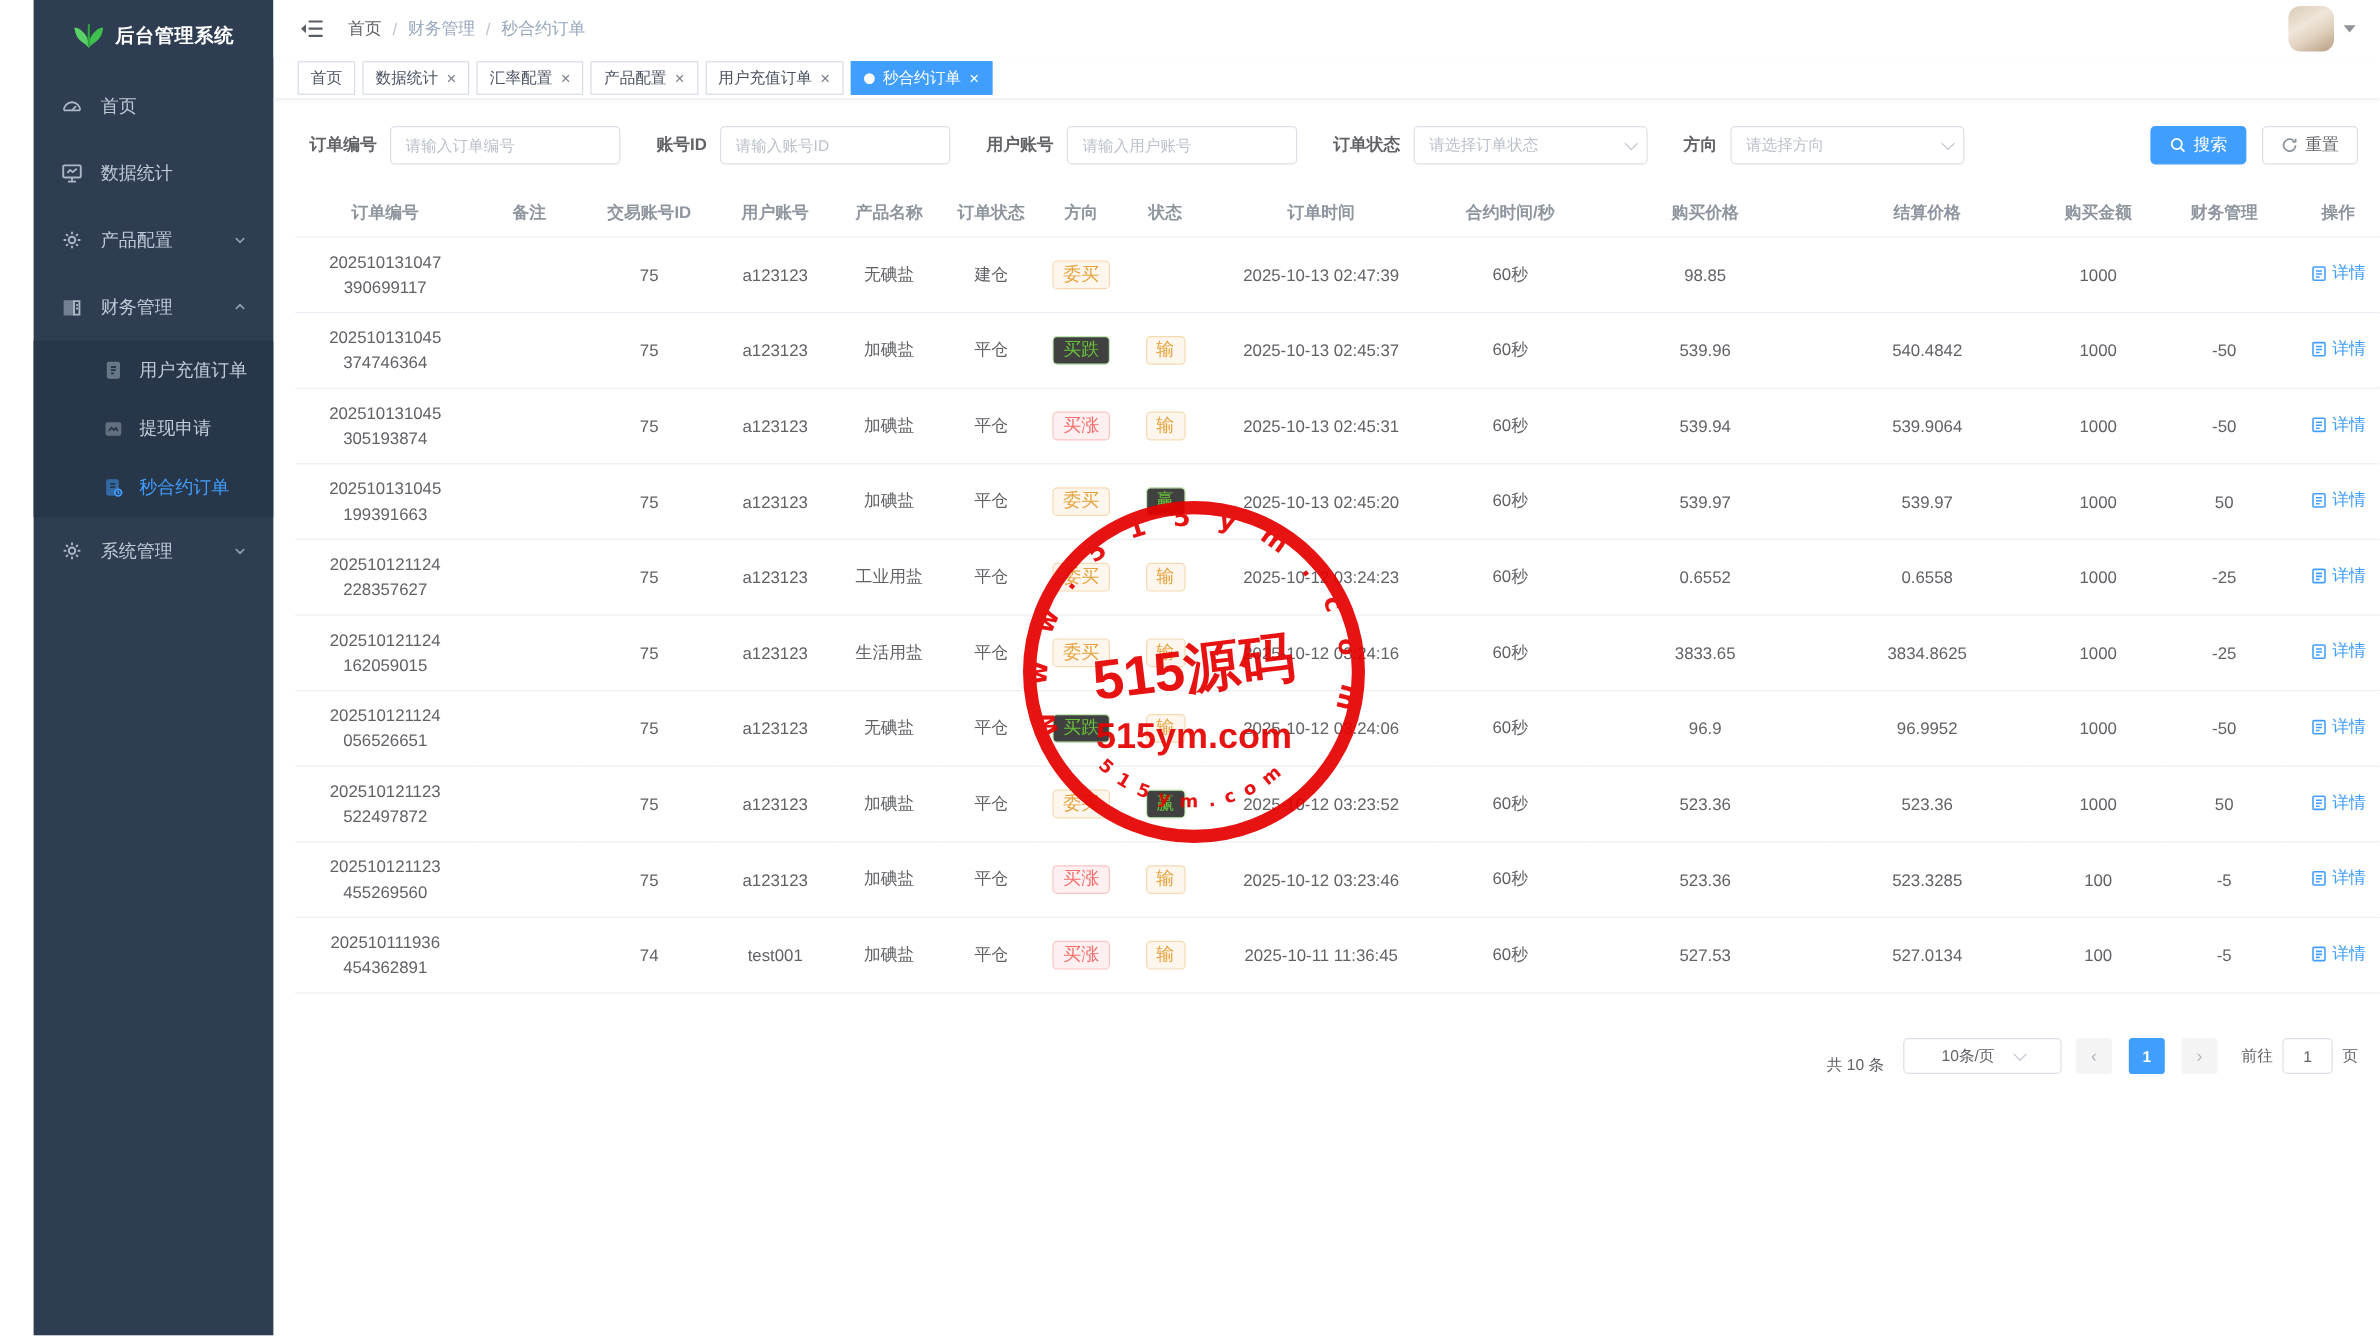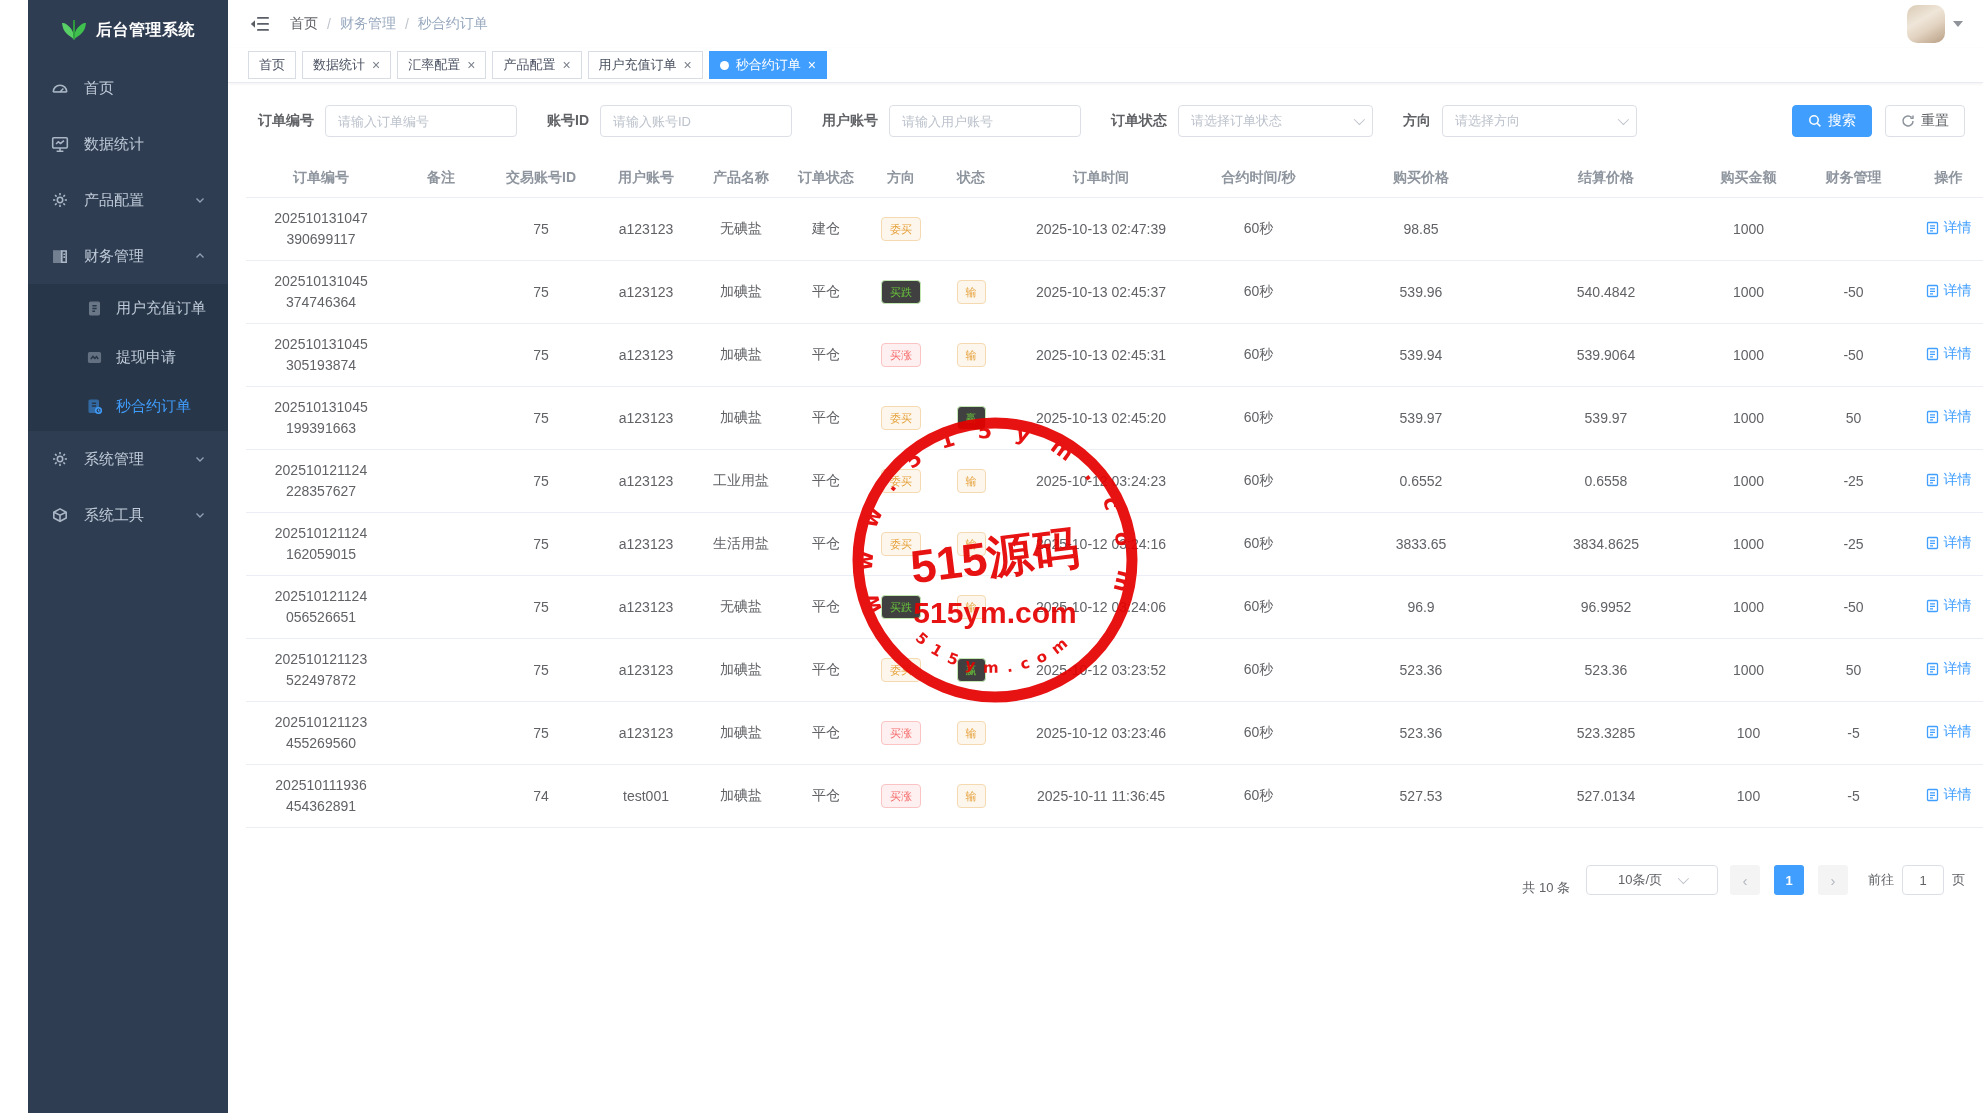--- a/index.html
+++ b/index.html
@@ -52,21 +52,21 @@
   .sel-chev { width:8px; height:8px; border-right:1.5px solid #c0c4cc; border-bottom:1.5px solid #c0c4cc; transform:rotate(45deg) translateY(-2px); }
   .btns { margin-left:auto; display:flex; gap:13px; }
   .btn { height:32px; display:inline-flex; align-items:center; gap:6px; padding:0 15px; border-radius:4px; font-size:14px; cursor:pointer; border:1px solid #dcdfe6; background:#fff; color:#606266; font-family:inherit; }
   .btn.primary { background:#409eff; border-color:#409eff; color:#fff; }
 
   
   table { width:100%; border-collapse:collapse; table-layout:fixed; font-size:14px; color:#606266; }
   thead th { height:38px; font-weight:700; color:#8e959e; font-size:14px; border-bottom:1px solid #ebeef5; text-align:center; white-space:nowrap; }
   tbody td { height:63px; border-bottom:1px solid #ebeef5; text-align:center; padding:4px; overflow:hidden; }
   .ordline { line-height:21px; }
-  .badge { display:inline-block; padding:2px 8px; border-radius:4px; font-size:11px; border:1px solid transparent; line-height:18px; }
+  .badge { display:inline-block; padding:2px 8px; border-radius:4px; font-size:15px; border:1px solid transparent; line-height:18px; }
   .badge.warning { color:#e6a23c; background:#fdf6ec; border-color:#f5dab1; }
   .badge.success { color:#67c23a; background:#404040; border-color:#c2e7b0; }
   .badge.danger  { color:#f56c6c; background:#fef0f0; border-color:#fbc4c4; }
   .detail-link { color:#409eff; display:inline-flex; align-items:center; gap:5px; cursor:pointer; }
 
   
   .pagination { display:flex; align-items:center; justify-content:flex-end; gap:10px; margin-top:36px; font-size:13px; color:#606266; }
   .ptotal { margin-right:6px;margin-top:15px; }
   .psize { width:132px; height:30px; border:1px solid #dcdfe6; border-radius:4px; display:flex; align-items:center; justify-content:center; gap:16px; color:#606266; cursor:pointer; }
   .pbtn { min-width:30px; height:30px; border-radius:3px; background:#f4f4f5; display:flex; align-items:center; justify-content:center; color:#b2b6bf; font-size:15px; cursor:pointer; margin:0 2px; }
@@ -192,34 +192,20 @@
           </svg>
         </span>
         <span class="mi-label">系统管理</span>
         <span class="chev">
           <svg class="ic" width="12" height="12" viewBox="0 0 12 12" fill="none" stroke="currentColor" stroke-width="1.4">
               <path d="m2.5 4.5 3.5 3.5L9.5 4.5"></path>
             </svg>
         </span>
       </div>
 
-      <div class="menu-item">
-        <span class="mi-icon">
-          <svg class="ic" width="18" height="18" viewBox="0 0 16 16" fill="none" stroke="currentColor" stroke-width="1.4">
-            <path d="M2.5 5.6 8 2.6l5.5 3v5L8 13.6l-5.5-3z"></path>
-              <path d="M2.5 5.6 8 8.2l5.5-2.6M8 8.2v5.4"></path>
-          </svg>
-        </span>
-        <span class="mi-label">系统工具</span>
-        <span class="chev">
-          <svg class="ic" width="12" height="12" viewBox="0 0 12 12" fill="none" stroke="currentColor" stroke-width="1.4">
-              <path d="m2.5 4.5 3.5 3.5L9.5 4.5"></path>
-            </svg>
-        </span>
-      </div>
     </nav>
   </aside>
 
   <div class="main">
 
     <header class="topbar">
       <span class="hamburger">
         <svg class="ic" width="20" height="18" viewBox="0 0 20 18" fill="currentColor">
           <rect x="7" y="2" width="12" height="1.8" rx=".9"></rect>
             <rect x="7" y="8" width="12" height="1.8" rx=".9"></rect>

